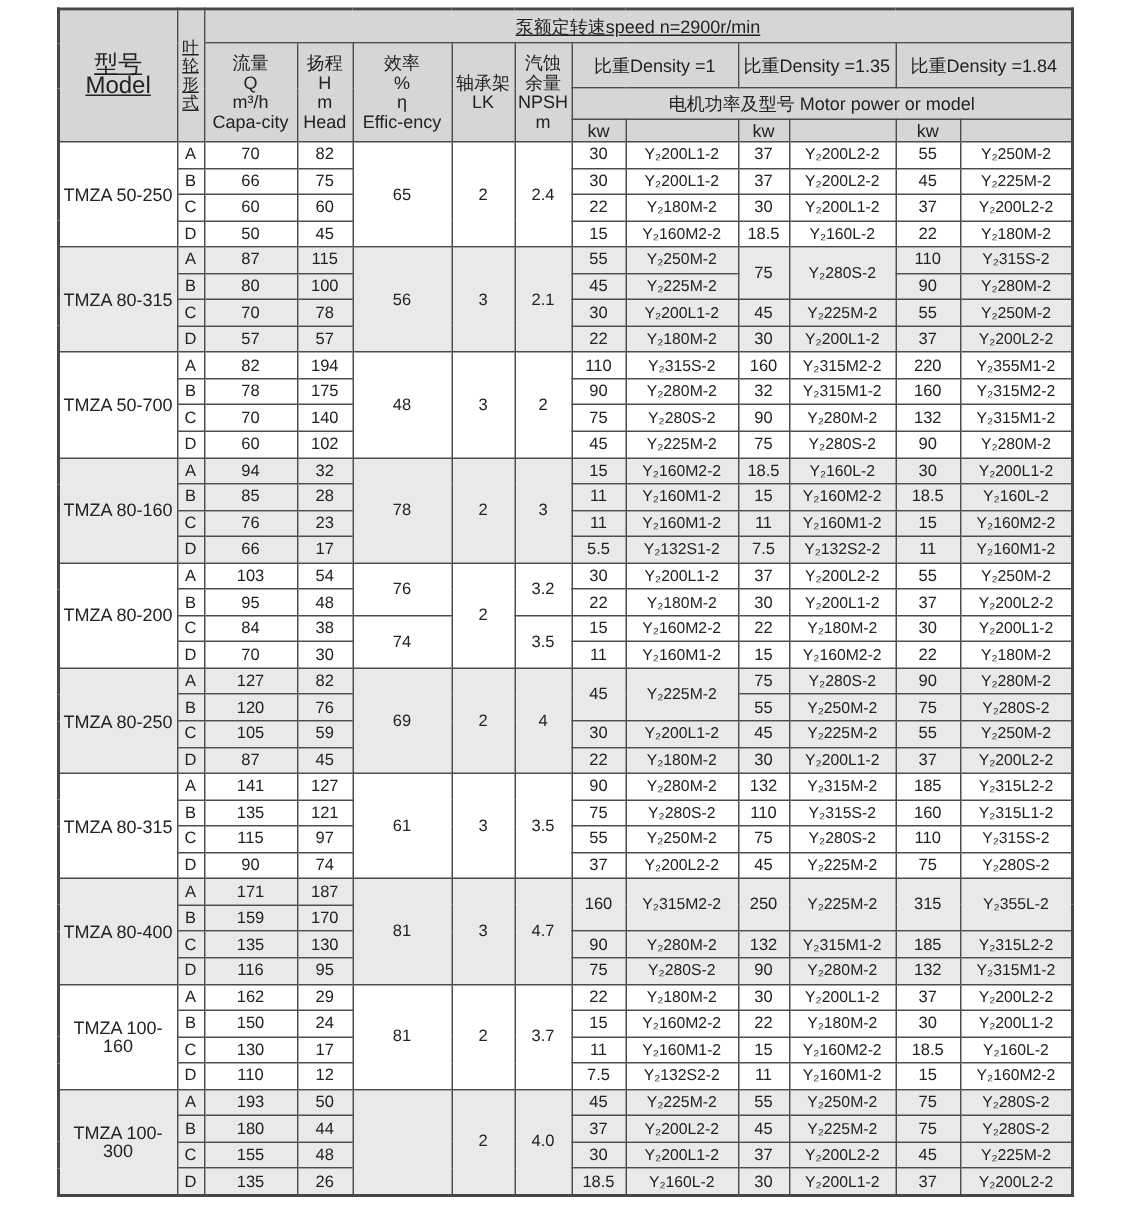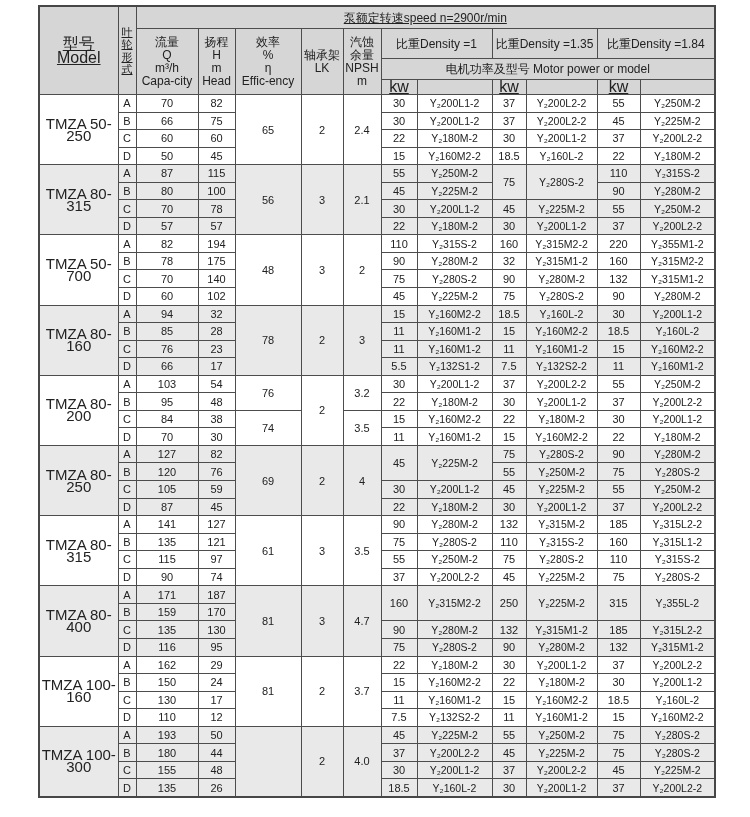--- a/index.html
+++ b/index.html
@@ -37,33 +37,33 @@
   thead th {
     background: #d6d6d6;
     font-weight: normal;
     font-size: 12px;
     line-height: 14px;
     white-space: pre-line;
   }
   thead tr.r1 th { height: 21px; text-decoration: underline; }
   thead tr.r2 th.densityth { height: 29px; }
   thead tr.r3 th { height: 20px; }
-  thead tr.r4 th { height: 14px; font-size: 16px; text-decoration: underline; }
+  thead tr.r4 th { height: 14px; font-size: 12px; }
   th.multiline { font-size: 12px; line-height: 13px; }
   th.impeller { font-size: 11px; line-height: 12.5px; }
   th.modelcol { font-size: 16px; }
   
   tbody td {
     height: 16.55px;
     font-size: 11px;
     line-height: 12px;
     background: #ffffff;
   }
   tbody tr.shaded td { background: #e9e9e9; }
-  td.model-cell { font-size: 15px; }
+  td.model-cell { font-size: 12px; }
   td.motor-cell { font-size: 10.5px; }
   td.form-cell { font-size: 11px; }
 </style>
 </head>
 <body>
 
 <div class="page">
   <table class="tbl">
     <colgroup>
       <col style="width:79px">

